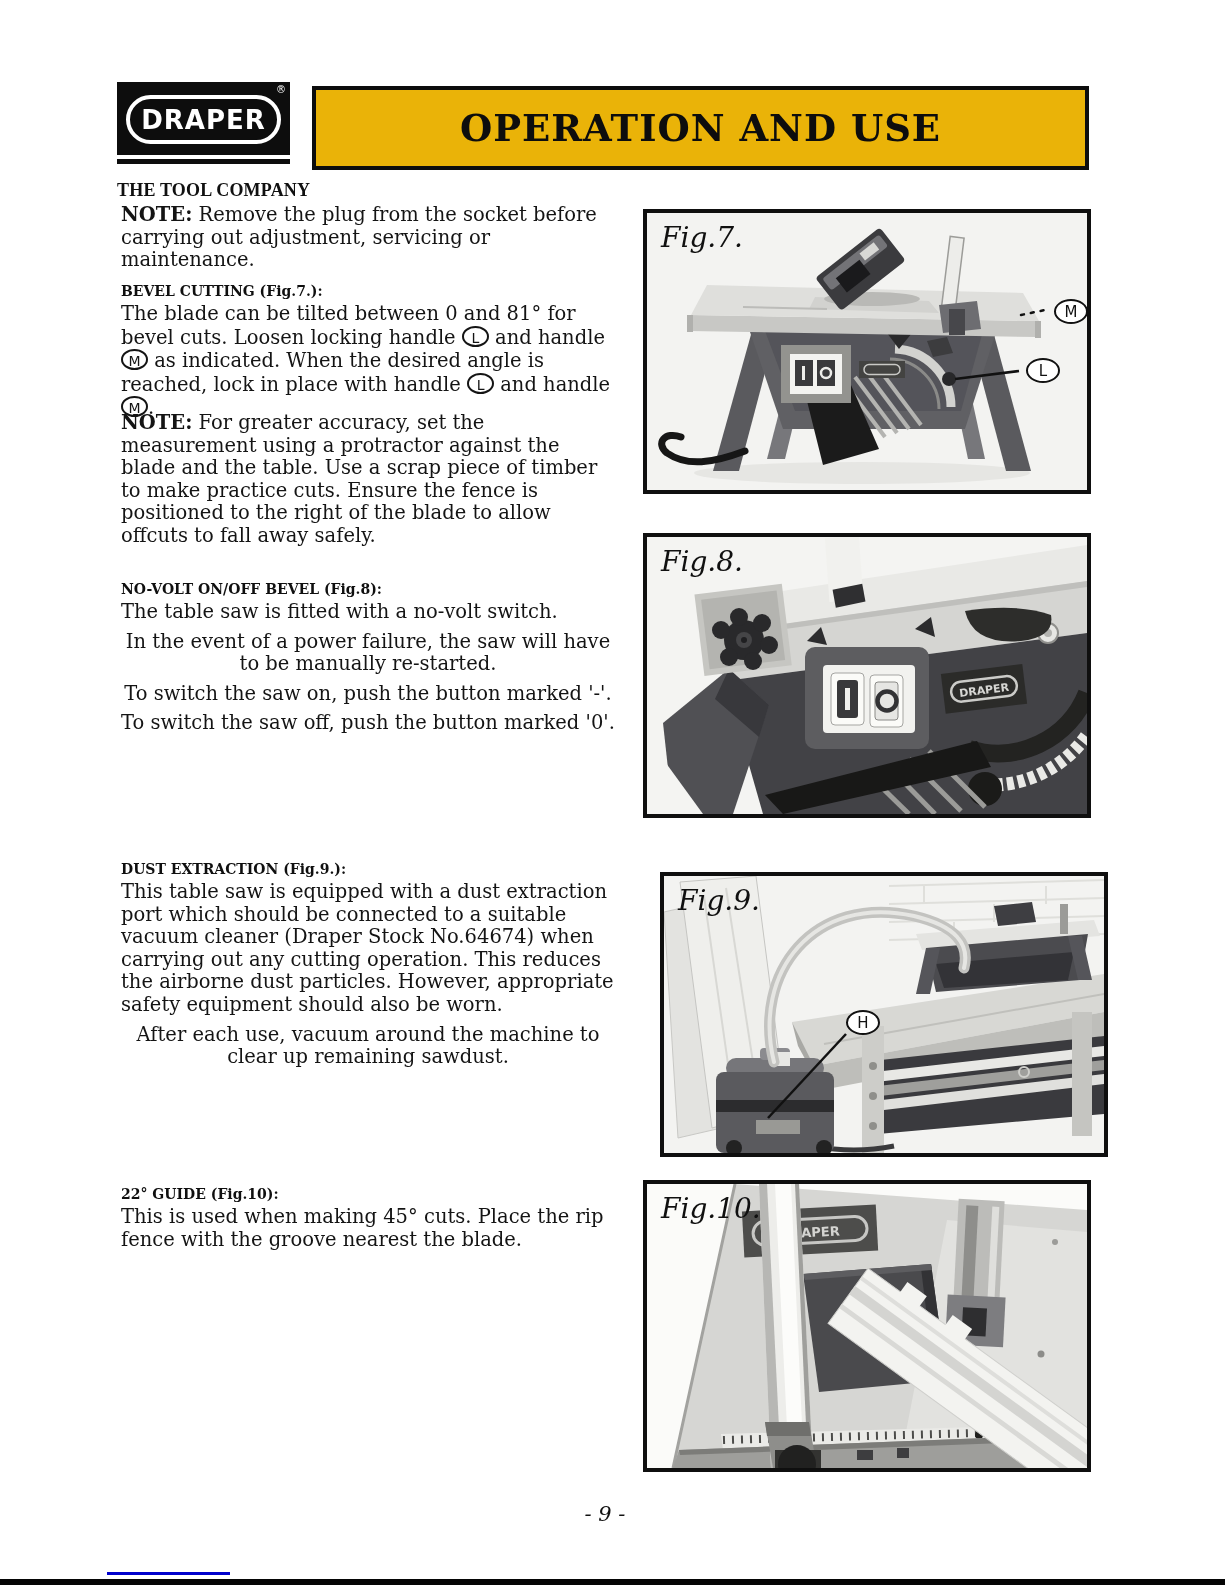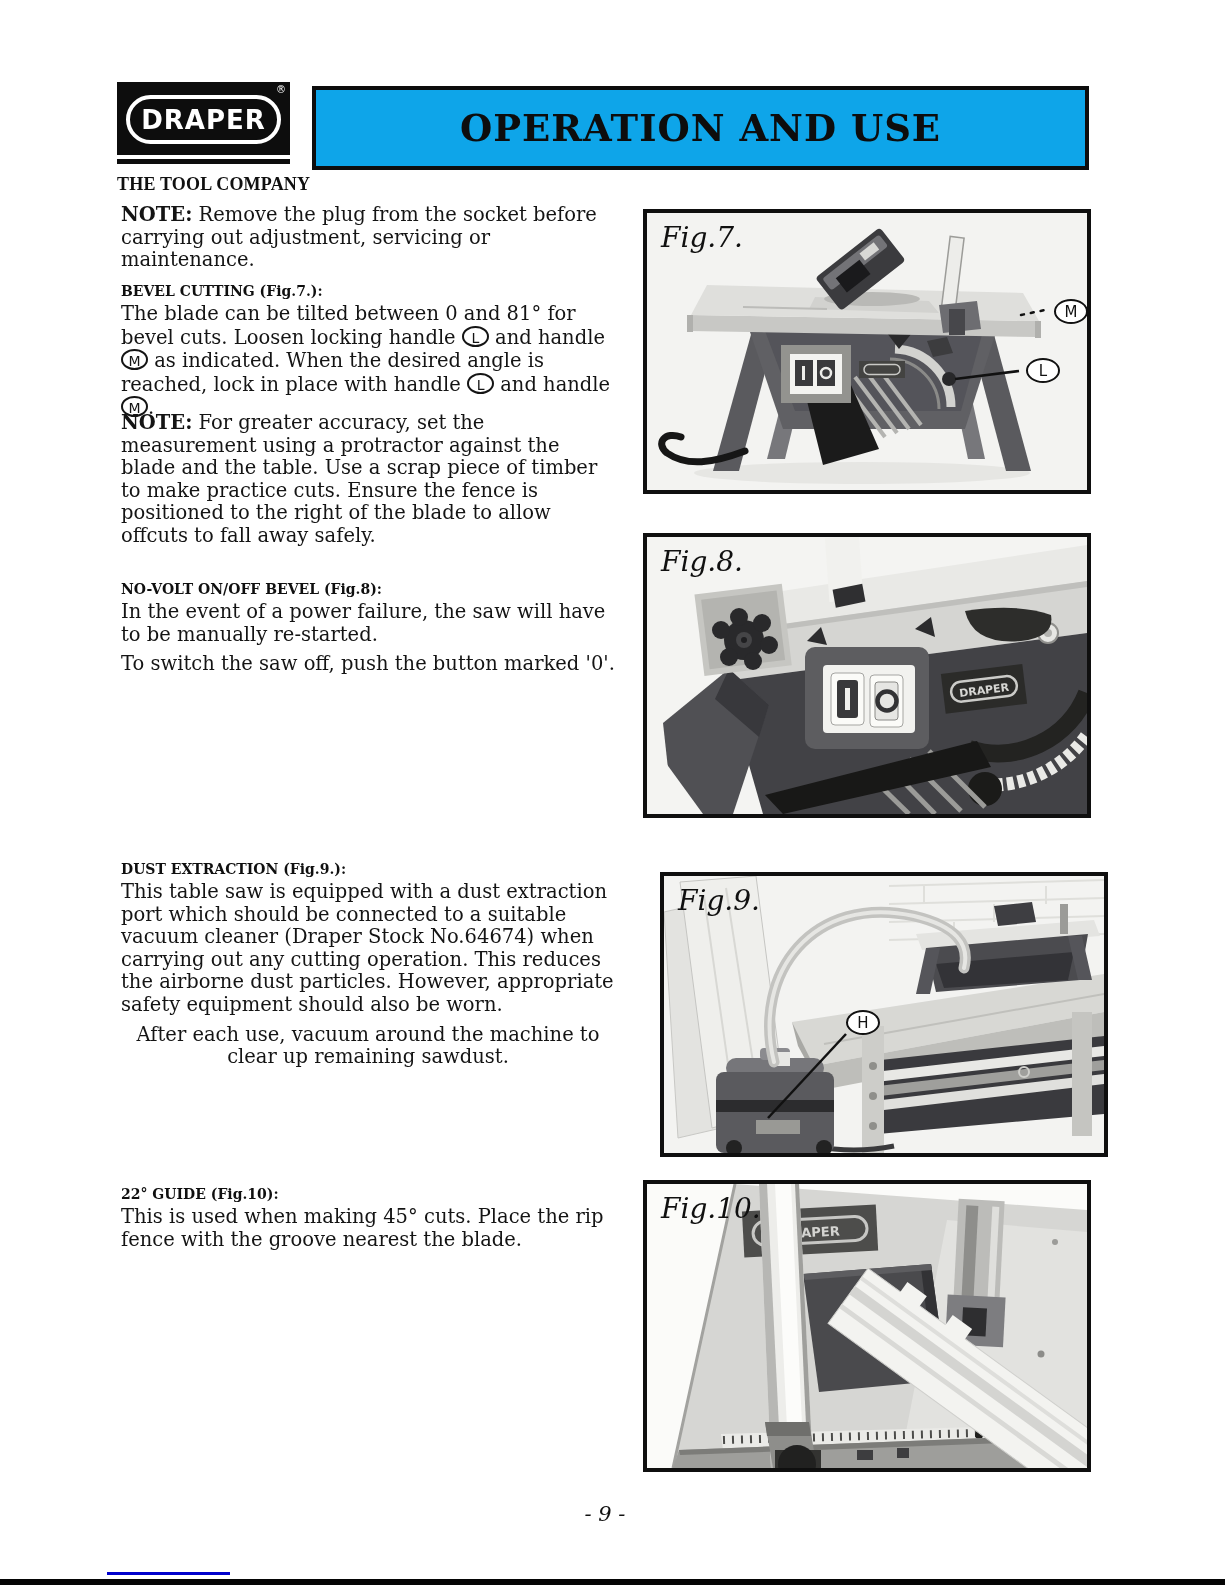--- a/index.html
+++ b/index.html
@@ -11,25 +11,25 @@
   .logo-block{position:absolute;left:117px;top:82px;width:173px;}
   .logo-box{position:relative;background:#0d0d0d;height:73px;}
   .logo-oval{position:absolute;left:9px;top:13px;right:9px;bottom:11px;
     border:4px solid #ffffff;border-radius:34px;
     display:flex;align-items:center;justify-content:center;}
   .logo-brand{color:#ffffff;font-family:"DejaVu Sans",sans-serif;font-weight:bold;
     font-size:26px;letter-spacing:1px;}
   .logo-reg{position:absolute;right:4px;top:2px;color:#ffffff;font-size:10px;
     font-family:"DejaVu Sans",sans-serif;}
   .logo-bar{height:5px;background:#0d0d0d;margin-top:4px;}
-  .logo-tagline{margin-top:10px;font-family:"Liberation Serif",serif;font-weight:bold;
+  .logo-tagline{margin-top:16px;font-family:"Liberation Serif",serif;font-weight:bold;
     font-size:18px;letter-spacing:0.2px;white-space:nowrap;color:#101010;}
   .title-box{position:absolute;left:312px;top:86px;width:777px;height:84px;
     border:4px solid #0d0d0d;box-sizing:border-box;
-    display:flex;align-items:center;justify-content:center;background:#0ea5e9;}
+    display:flex;align-items:center;justify-content:center;background:#eab308;}
   .title-text{font-weight:bold;font-size:37px;letter-spacing:1px;color:#0d0d0d;}
   
   .sec{position:absolute;left:121px;width:494px;font-size:19.5px;line-height:22.6px;}
   .sec h3{font-size:14px;line-height:24px;margin:0;font-weight:bold;color:#0f0f0f;}
   .para{margin:0;}
   .para + .para{margin-top:7px;text-align:center;}
   .marker{display:inline-block;border:2px solid #141414;border-radius:50%;
     min-width:27px;height:21px;line-height:20px;text-align:center;
     font-family:"DejaVu Sans",sans-serif;font-size:14px;vertical-align:1px;
     box-sizing:border-box;padding:0 2px;}
@@ -77,21 +77,23 @@
     <h3>BEVEL CUTTING (Fig.7.):</h3>
     <p class="para"><span>The blade can be tilted between 0 and 81° for bevel cuts. Loosen locking handle </span><span class="marker">L</span><span> and handle </span><span class="marker">M</span><span> as indicated. When the desired angle is reached, lock in place with handle </span><span class="marker">L</span><span> and handle </span><span class="marker">M</span><span>.</span></p>
   </section>
 
   <section class="sec" style="top:412px">
     <p class="para"><strong>NOTE:</strong><span> For greater accuracy, set the measurement using a protractor against the blade and the table. Use a scrap piece of timber to make practice cuts. Ensure the fence is positioned to the right of the blade to allow offcuts to fall away safely.</span></p>
   </section>
 
   <section class="sec" style="top:577px">
     <h3>NO-VOLT ON/OFF BEVEL (Fig.8):</h3>
+    <p class="para">The table saw is fitted with a no-volt switch.</p>
     <p class="para">In the event of a power failure, the saw will have to be manually re-started.</p>
+    <p class="para">To switch the saw on, push the button marked '-'.</p>
     <p class="para">To switch the saw off, push the button marked '0'.</p>
   </section>
 
   <section class="sec" style="top:857px">
     <h3>DUST EXTRACTION (Fig.9.):</h3>
     <p class="para">This table saw is equipped with a dust extraction port which should be connected to a suitable vacuum cleaner (Draper Stock No.64674) when carrying out any cutting operation. This reduces the airborne dust particles. However, appropriate safety equipment should also be worn.</p>
     <p class="para">After each use, vacuum around the machine to clear up remaining sawdust.</p>
   </section>
 
   <section class="sec" style="top:1182px">

